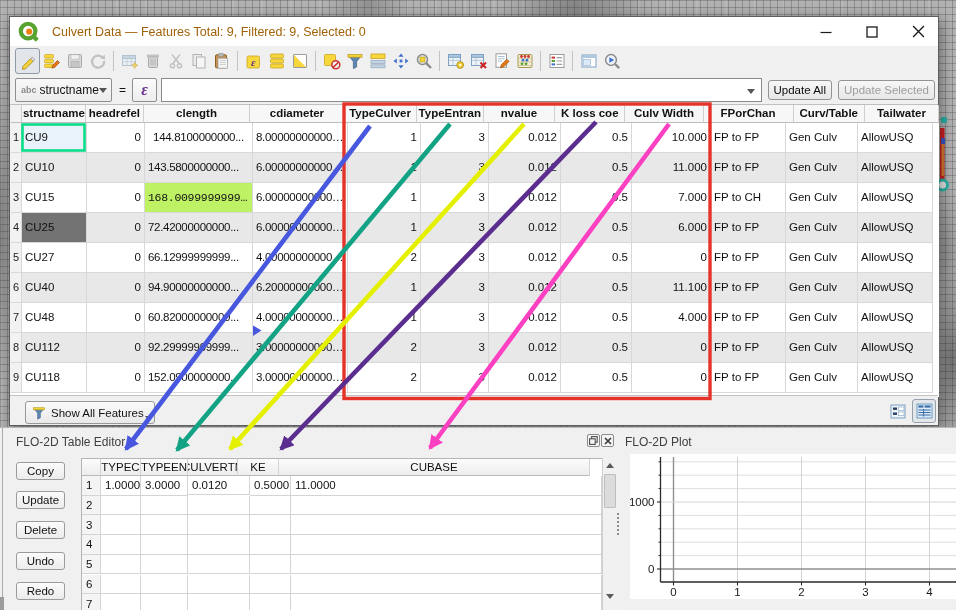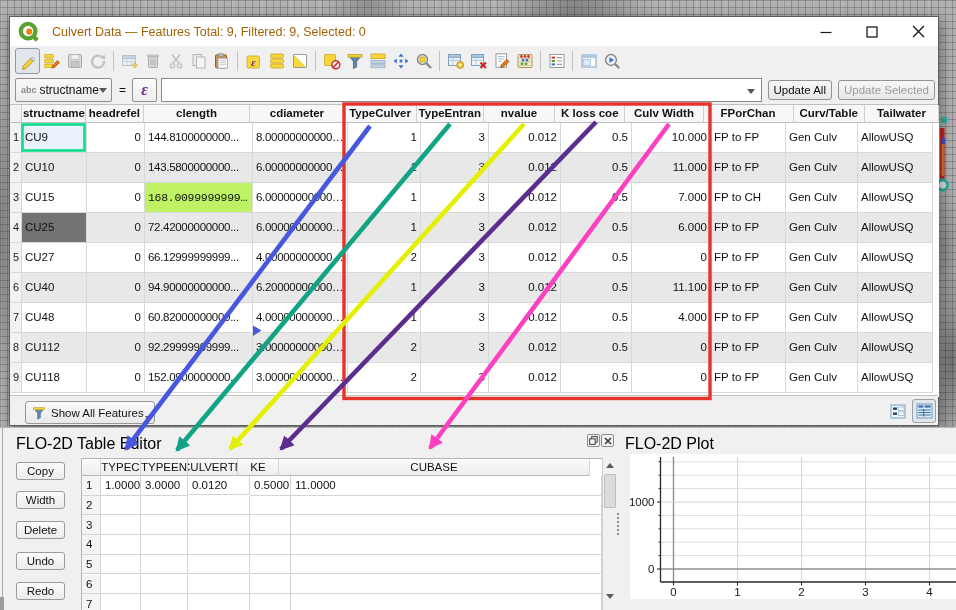--- a/index.html
+++ b/index.html
@@ -68,21 +68,21 @@
   .saf-btn { position:absolute; left:15px; top:5px; height:23px; border:1px solid #989898; border-radius:3px;
     background:linear-gradient(#fafafa,#e9e9e9); display:flex; align-items:center; padding:0 10px 0 6px; font-size:11.5px; }
   .saf-btn .mini-caret { position:absolute; right:3px; bottom:3px; width:0; height:0;
     border-left:3px solid transparent; border-right:3px solid transparent; border-top:4px solid #555; }
   .view-toggle { position:absolute; right:0; top:0; height:30px; display:flex; align-items:center; }
   .vt-btn { width:24px; height:24px; display:flex; align-items:center; justify-content:center; margin-right:2px; }
   .vt-btn.pressed { background:#e4e7ea; border:1px solid #97a1ab; border-radius:3px; }
 
   
   .docks { position:absolute; left:0; top:427px; width:956px; height:183px; background:#f0f0f0; border-top:1px solid #b9b9b9; }
-  .dock-title { position:absolute; font-size:16px; color:#000000; }
+  .dock-title { position:absolute; font-size:12px; color:#404040; }
   .dock-icon-btn { position:absolute; width:13px; height:13px; border:1px solid #8b8b8b; border-radius:2px;
     display:flex; align-items:center; justify-content:center; background:#f4f4f4; }
   .ebtn { position:absolute; left:16px; width:49px; height:18px; border:1px solid #9b9b9b; border-radius:3px;
     background:linear-gradient(#fbfbfb,#ececec); font-size:11.5px; display:flex; align-items:center; justify-content:center; color:#111; }
 
   
   .ed-grid { position:absolute; left:81px; top:30px; width:536px; height:153px; background:#fff; border:1px solid #b5b5b5; overflow:hidden; }
   .ed-row { display:flex; position:absolute; left:0; }
   .ed-cell { border-right:1px solid #d4d4d4; border-bottom:1px solid #d4d4d4; font-size:11.5px; display:flex; align-items:center;
     padding:0 4px; overflow:hidden; white-space:nowrap; }
@@ -408,21 +408,21 @@
         <div class="ag-cell" style="width: 71px; height: 18px;">K loss coe</div>
         <div class="ag-cell" style="width: 79px; height: 18px;">Culv Width</div>
         <div class="ag-cell" style="width: 91px; height: 18px;">FPorChan</div>
         <div class="ag-cell" style="width: 72px; height: 18px;">Curv/Table</div>
         <div class="ag-cell" style="width: 75px; height: 18px;">Tailwater</div>
       </div>
       <div class="ag-row " style="top: 18px; height: 30px;">
         <div class="ag-cell ag-rownum" style="width: 11px; height: 30px;">1</div>
         <div class="ag-cell lft" style="width: 65px; height: 30px; background: rgb(233, 242, 251);">CU9</div>
         <div class="ag-cell num" style="width: 58px; height: 30px; background: rgb(255, 255, 255);">0</div>
-        <div class="ag-cell trunc" style="width: 108px; height: 30px; background: rgb(255, 255, 255);">144.8100000000...</div>
+        <div class="ag-cell trunc" style="width: 108px; height: 30px; background: rgb(255, 255, 255); text-align: center;">144.8100000000...</div>
         <div class="ag-cell trunc" style="width: 95px; height: 30px; background: rgb(255, 255, 255);">8.0000000000000...</div>
         <div class="ag-cell num" style="width: 73px; height: 30px; background: rgb(255, 255, 255);">1</div>
         <div class="ag-cell num" style="width: 68px; height: 30px; background: rgb(255, 255, 255);">3</div>
         <div class="ag-cell num" style="width: 72px; height: 30px; background: rgb(255, 255, 255);">0.012</div>
         <div class="ag-cell num" style="width: 71px; height: 30px; background: rgb(255, 255, 255);">0.5</div>
         <div class="ag-cell num" style="width: 79px; height: 30px; background: rgb(255, 255, 255);">10.000</div>
         <div class="ag-cell lft" style="width: 75px; height: 30px; background: rgb(255, 255, 255);">FP to FP</div>
         <div class="ag-cell lft" style="width: 72px; height: 30px; background: rgb(255, 255, 255);">Gen Culv</div>
         <div class="ag-cell lft" style="width: 75px; height: 30px; background: rgb(255, 255, 255);">AllowUSQ</div>
       </div>
@@ -588,21 +588,21 @@
       <rect x="0.6" y="2.8" width="5.6" height="5.6" fill="#f4f4f4" stroke="#4d4d4d" stroke-width="1.1"></rect>
     </svg>
   </div>
   <div class="dock-icon-btn" style="left:601px; top:6px;">
     <svg width="8" height="8" viewBox="0 0 8 8">
       <path d="M1 1 L7 7 M7 1 L1 7" stroke="#3d3d3d" stroke-width="1.7"></path>
     </svg>
   </div>
 
   <div class="ebtn" style="top:34px;">Copy</div>
-  <div class="ebtn" style="top:63px;">Width</div>
+  <div class="ebtn" style="top:63px;">Update</div>
   <div class="ebtn" style="top:93px;">Delete</div>
   <div class="ebtn" style="top:124px;">Undo</div>
   <div class="ebtn" style="top:154px;">Redo</div>
 
   <div class="ed-grid" id="ed-grid">
       <div class="ed-row ed-head" style="top: 0px; height: 17px;">
         <div class="ed-cell ed-rownum" style="width: 19px; height: 17px;"></div>
         <div class="ed-cell" style="width: 40px; height: 17px;">TYPEC</div>
         <div class="ed-cell" style="width: 47px; height: 17px;">TYPEEN</div>
         <div class="ed-cell" style="width: 50px; height: 17px;">CULVERTN</div>

